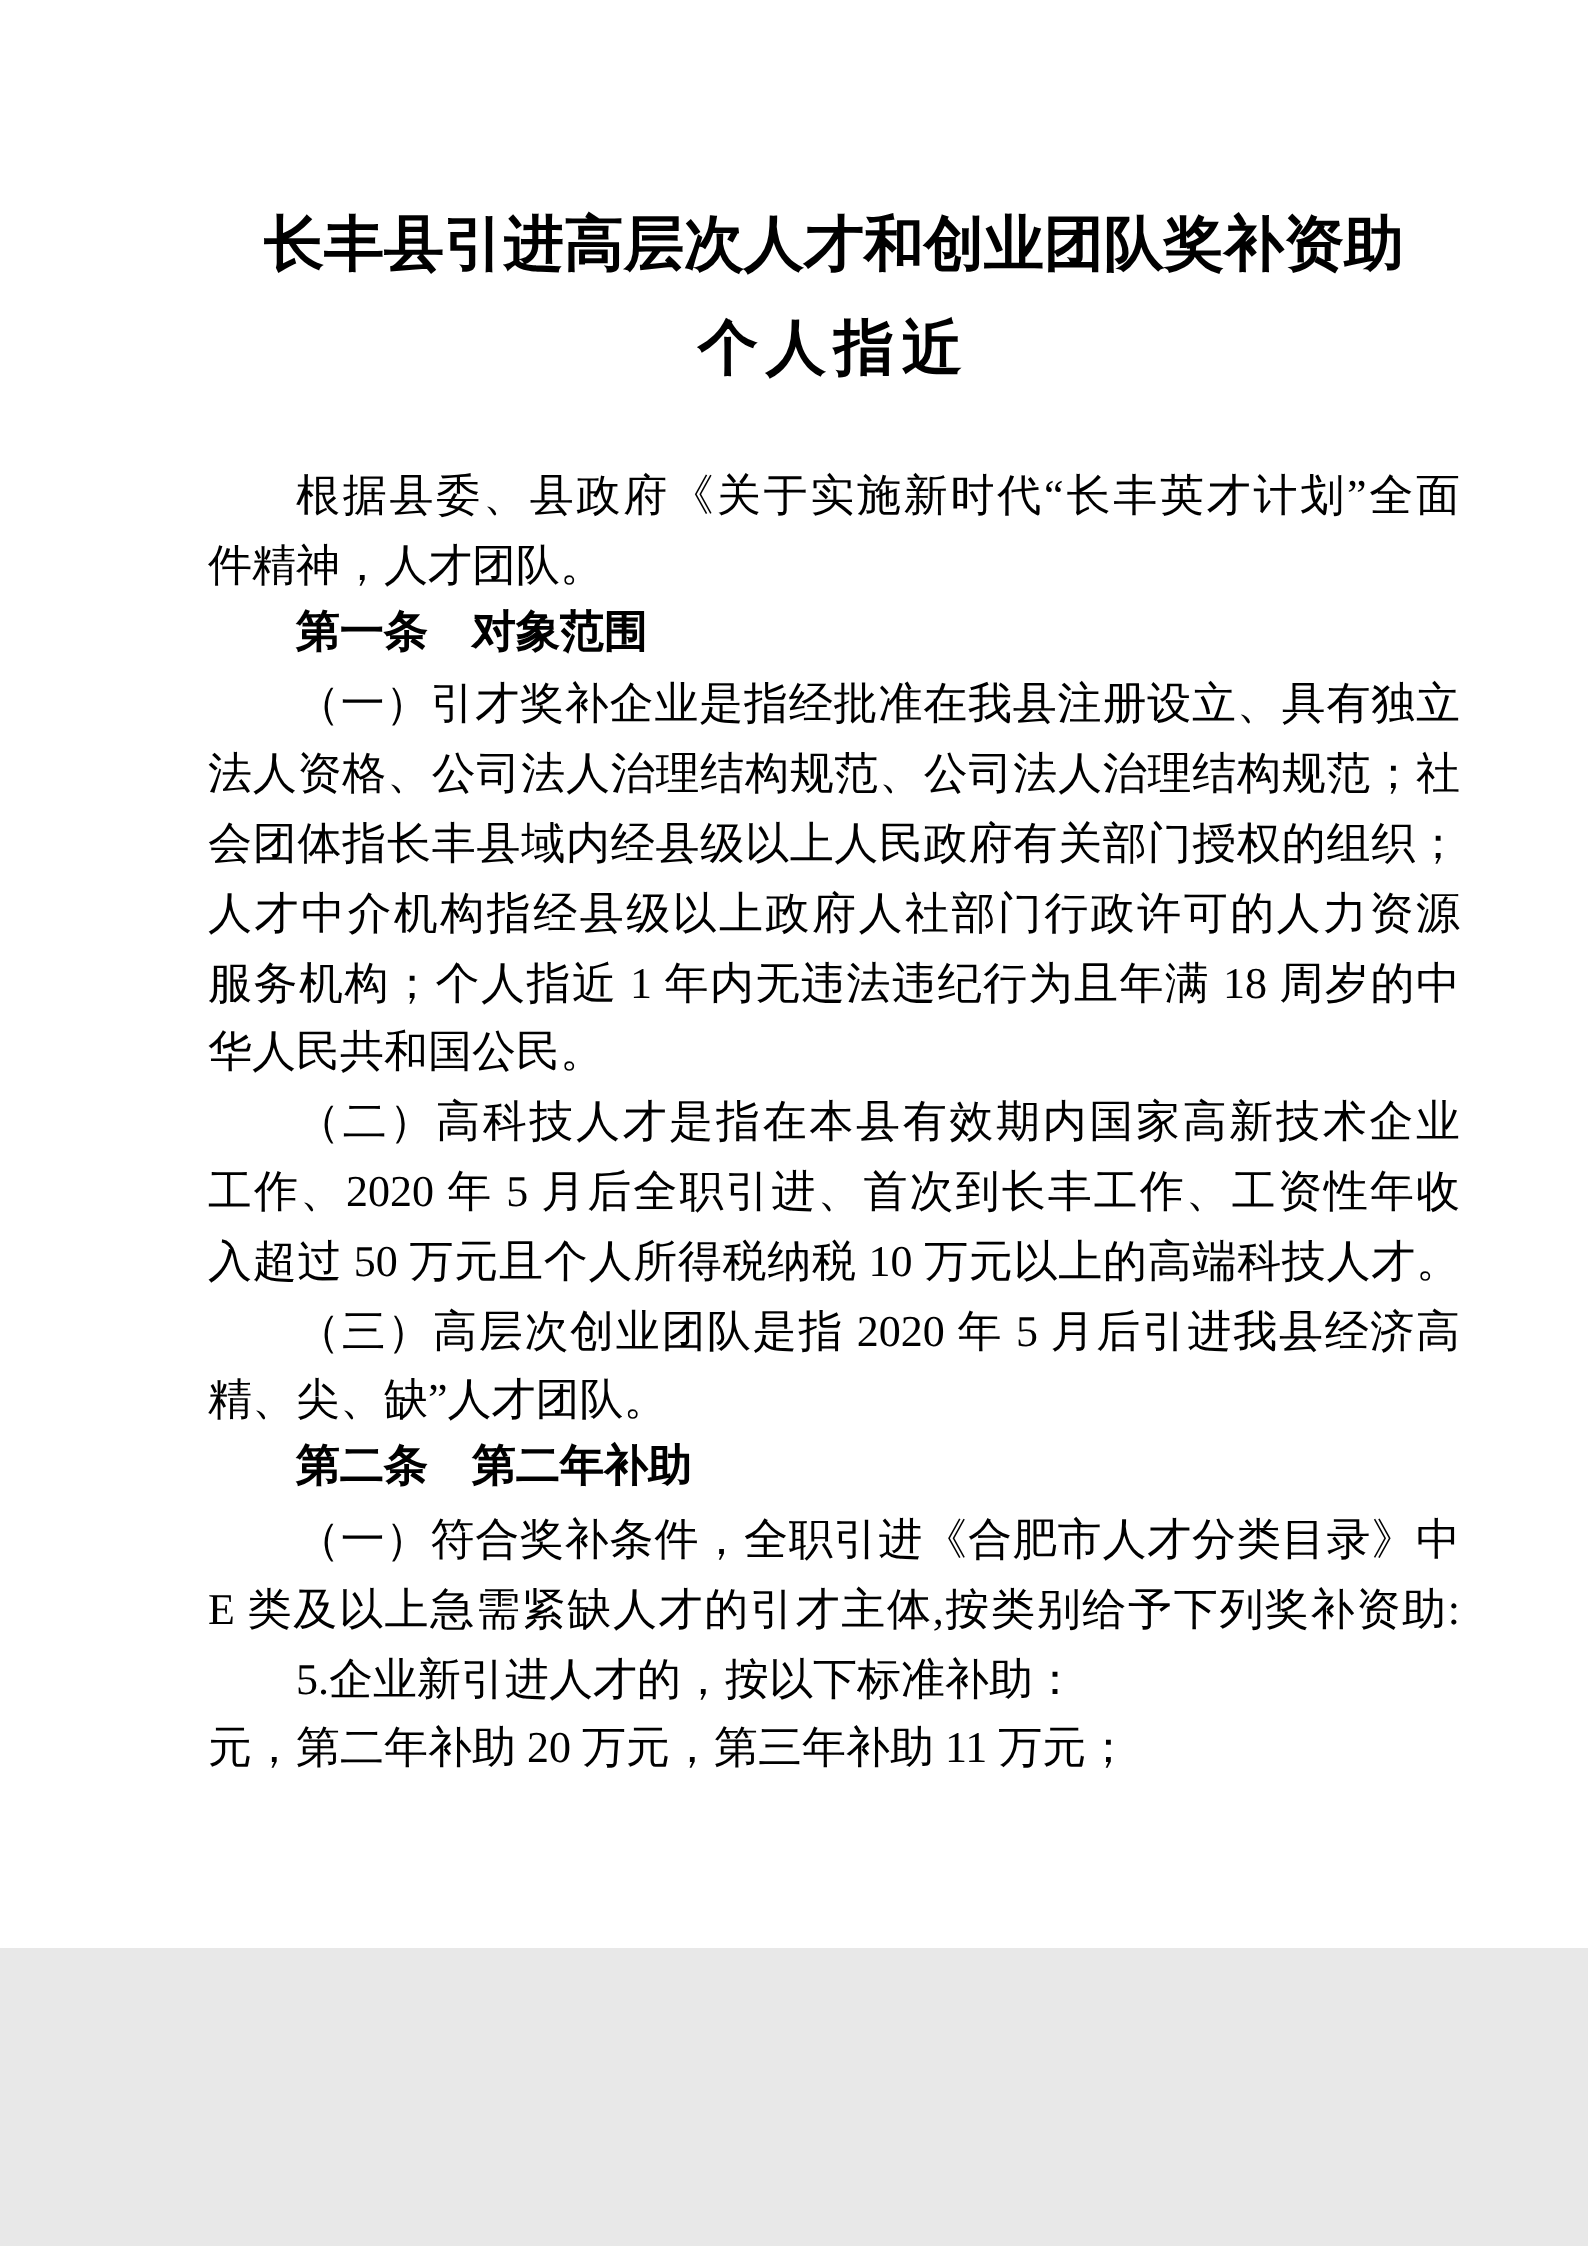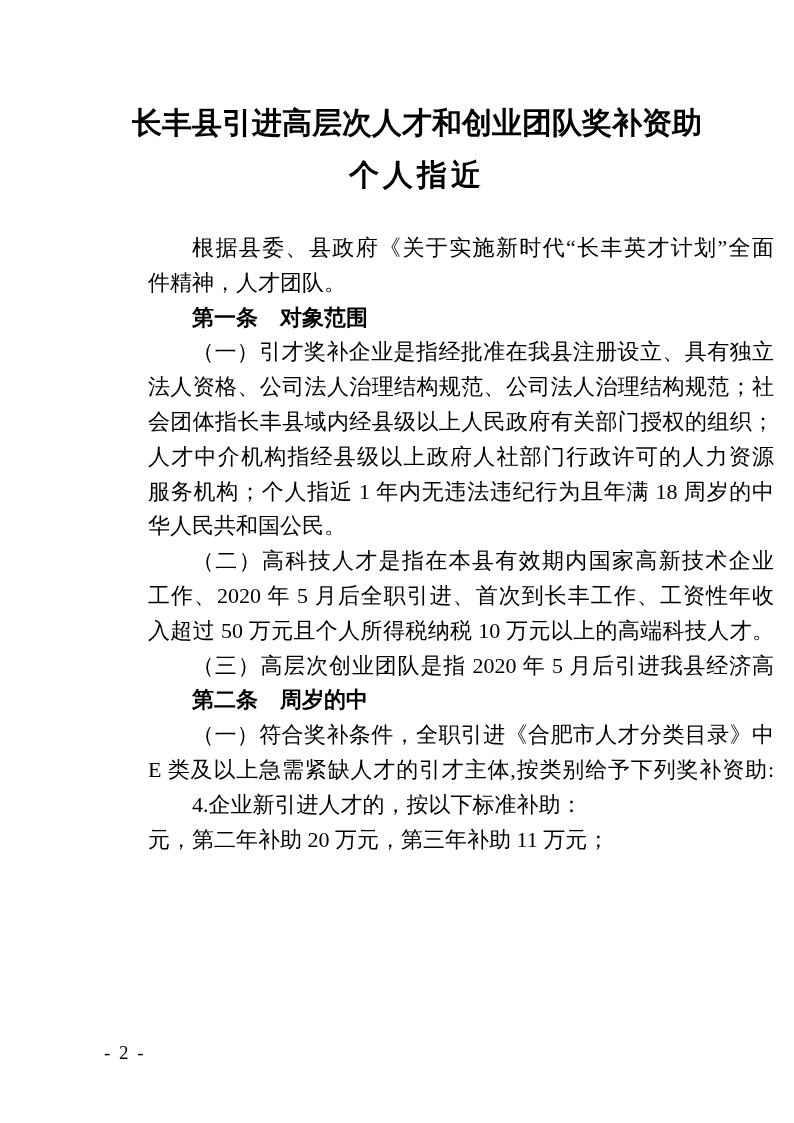--- a/index.html
+++ b/index.html
@@ -3,21 +3,21 @@
 <meta charset="utf-8">
 <style>
   html, body {
     margin: 0;
     padding: 0;
     background: #e8e8e8;
   }
   .page {
     position: relative;
     width: 794px;
-    height: 1123px;
+    height: 974px;
     margin: 0 auto;
     background: #ffffff;
     color: #000000;
     font-family: "Liberation Serif", "DejaVu Serif", serif;
     overflow: hidden;
   }
   .doc-title {
     position: absolute;
     top: 97px;
     left: 104px;
@@ -31,35 +31,34 @@
   .title-line-2 {
     letter-spacing: 4px;
   }
   .doc-body {
     position: absolute;
     top: 231px;
     left: 104px;
     width: 626px;
     font-size: 22px;
     line-height: 34.8px;
-    margin-left: 44px;
   }
   .line {
     text-align: justify;
     text-align-last: left;
   }
   .line.fill {
     text-align-last: justify;
   }
   .line.indent {
     text-indent: 44px;
   }
   .line.heading {
     font-weight: 700;
-    font-family: Liberation Serif, serif;
+    font-family: Liberation Mono, monospace;
     text-align-last: left;
   }
   .page-footer {
     position: absolute;
     top: 1042px;
     left: 104px;
     font-size: 19px;
     letter-spacing: 2px;
     font-family: "Liberation Serif", "DejaVu Serif", serif;
   }
@@ -81,24 +80,25 @@
       <div class="line indent fill">（一）引才奖补企业是指经批准在我县注册设立、具有独立</div>
       <div class="line fill">法人资格、公司法人治理结构规范、公司法人治理结构规范；社</div>
       <div class="line fill">会团体指长丰县域内经县级以上人民政府有关部门授权的组织；</div>
       <div class="line fill">人才中介机构指经县级以上政府人社部门行政许可的人力资源</div>
       <div class="line fill">服务机构；个人指近 1 年内无违法违纪行为且年满 18 周岁的中</div>
       <div class="line">华人民共和国公民。</div>
       <div class="line indent fill">（二）高科技人才是指在本县有效期内国家高新技术企业</div>
       <div class="line fill">工作、2020 年 5 月后全职引进、首次到长丰工作、工资性年收</div>
       <div class="line fill">入超过 50 万元且个人所得税纳税 10 万元以上的高端科技人才。</div>
       <div class="line indent fill">（三）高层次创业团队是指 2020 年 5 月后引进我县经济高</div>
-      <div class="line heading indent">第二条　周岁的中</div>
+      <div class="line">精、尖、缺”人才团队。</div>
+      <div class="line heading indent">第二条　第二年补助</div>
       <div class="line indent fill">（一）符合奖补条件，全职引进《合肥市人才分类目录》中</div>
       <div class="line fill">E 类及以上急需紧缺人才的引才主体,按类别给予下列奖补资助:</div>
-      <div class="line indent">4.企业新引进人才的，按以下标准补助：</div>
+      <div class="line indent">5.企业新引进人才的，按以下标准补助：</div>
       <div class="line">元，第二年补助 20 万元，第三年补助 11 万元；</div>
     </main>
 
   <footer class="page-footer">
     <span>- 2 -</span>
   </footer>
 
 </div>
 
 </body></html>

